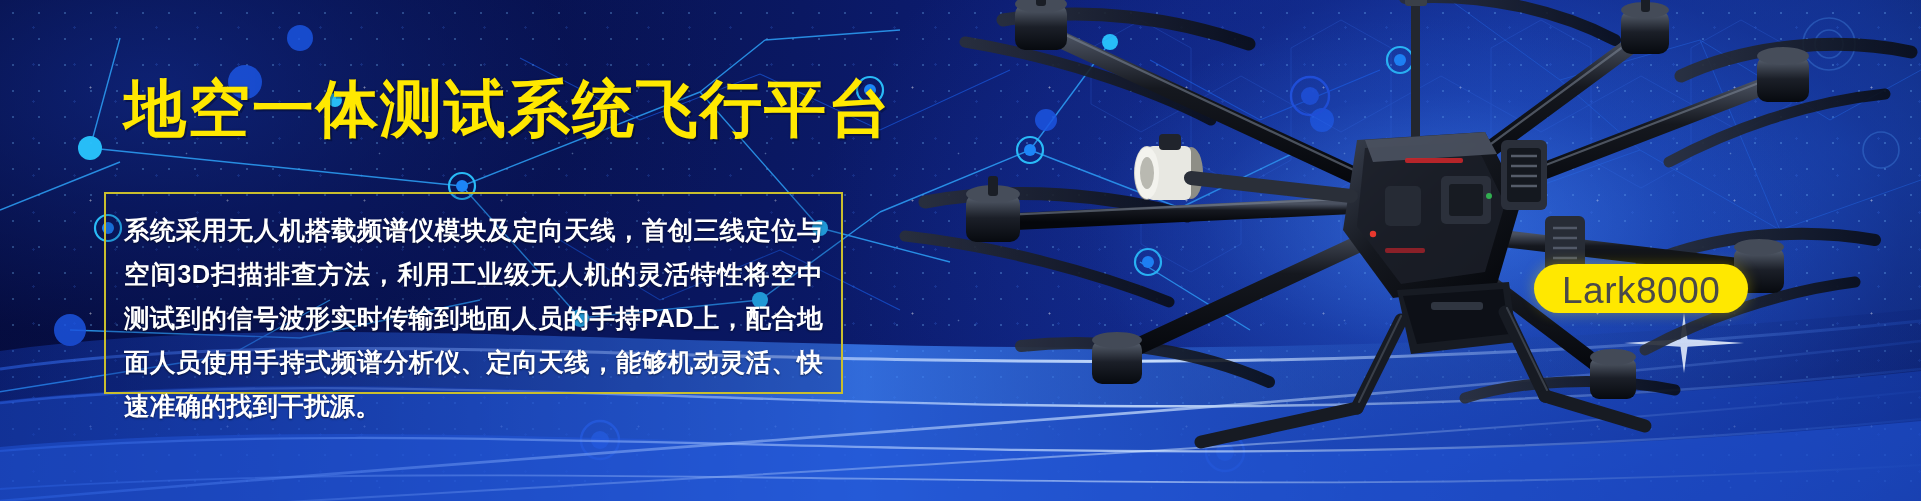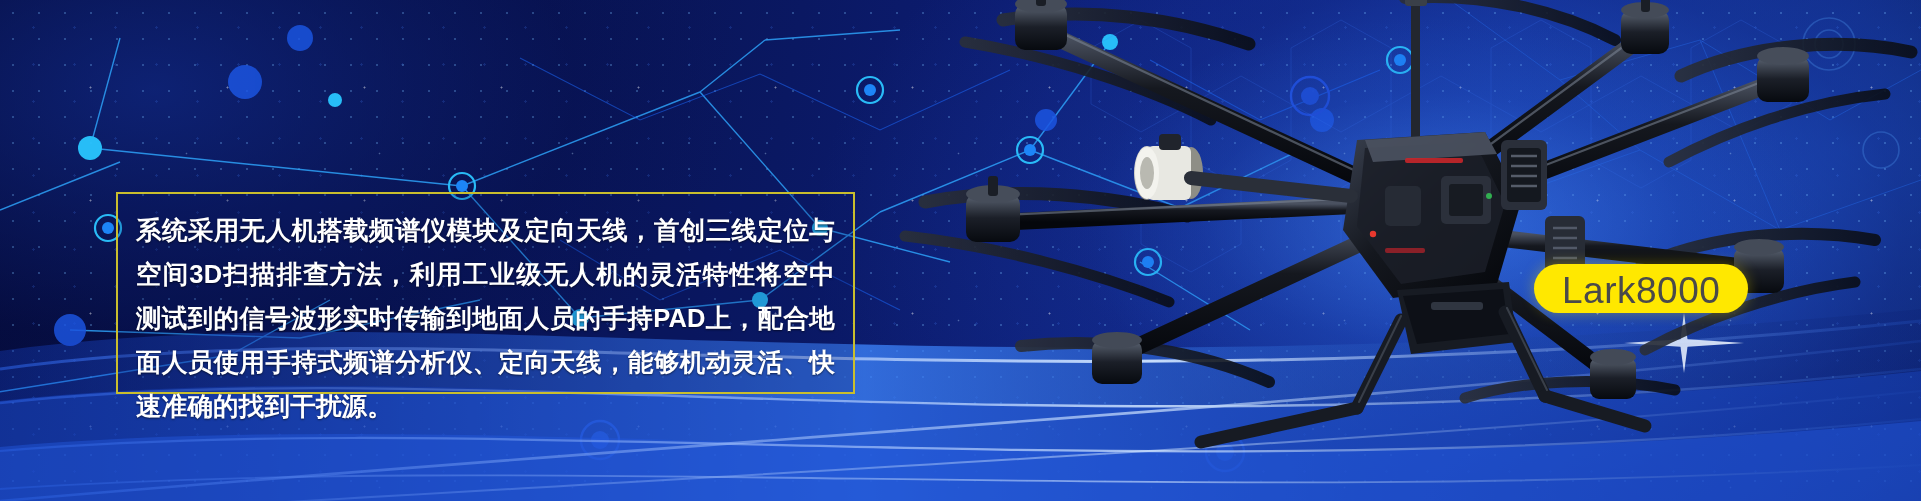--- a/index.html
+++ b/index.html
@@ -50,21 +50,21 @@
     font-size:62px;line-height:1;
     font-weight:bold;
     color:#FFE800;
     letter-spacing:2px;
     white-space:nowrap;
     text-shadow:0 0 2px rgba(0,0,0,.35), 2px 2px 0 rgba(0,0,0,.25);
   }
 
   
   #desc-box{
-    position:absolute;left:116px;top:192px;
+    position:absolute;left:104px;top:192px;
     width:739px;height:202px;
     border:2px solid #C9BE2E;
     background:rgba(8,22,96,0.22);
     padding:14px 18px 8px 18px;
   }
   #desc-text{
     color:#ffffff;
     font-size:25.5px;
     line-height:44px;
     font-weight:bold;
@@ -391,20 +391,21 @@
       <path d="M556,326 L514,412"></path>
       <path d="M662,318 L702,400"></path>
     </g>
 
     <g>
       <circle cx="528" cy="244" r="3.2" fill="#ff3b30" opacity="0.9"></circle>
       <circle cx="644" cy="206" r="3" fill="#34d058" opacity="0.8"></circle>
     </g>
   </svg>
 
+  <div id="title">地空一体测试系统飞行平台</div>
 
   <div id="desc-box">
     <div id="desc-text">系统采用无人机搭载频谱仪模块及定向天线，首创三线定位与空间3D扫描排查方法，利用工业级无人机的灵活特性将空中测试到的信号波形实时传输到地面人员的手持PAD上，配合地面人员使用手持式频谱分析仪、定向天线，能够机动灵活、快速准确的找到干扰源。</div>
   </div>
 
   <div id="badge">Lark8000</div>
 
 </div>
 
 </body></html>

